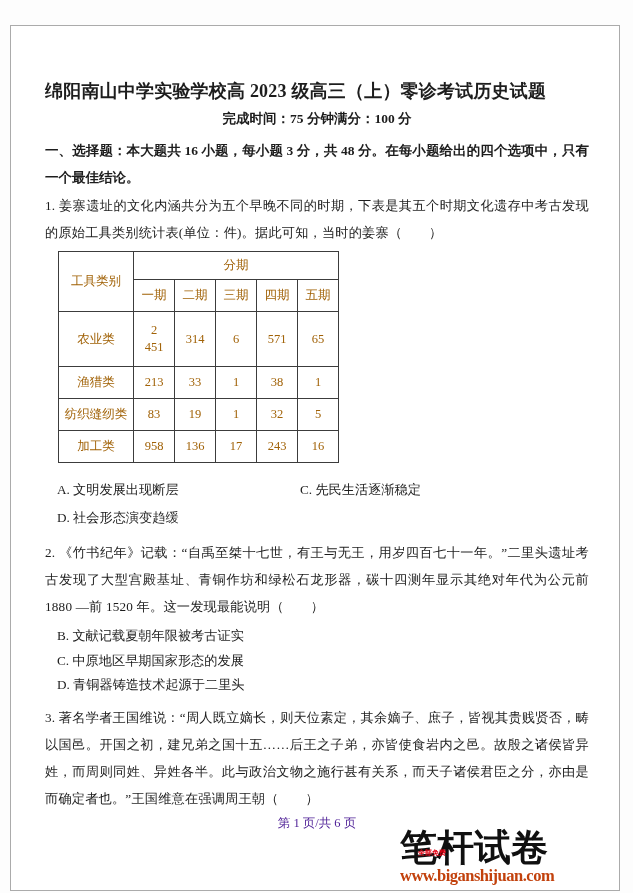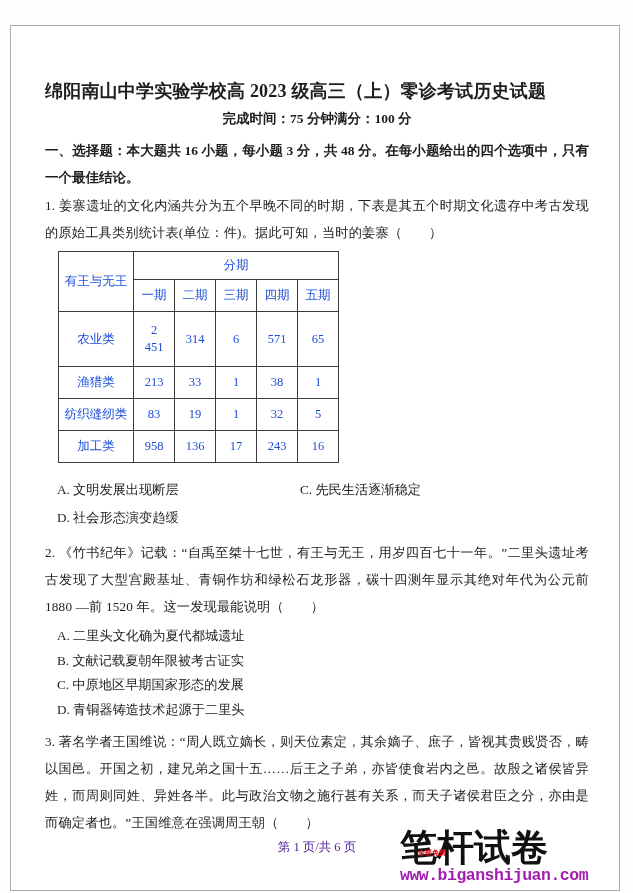--- a/index.html
+++ b/index.html
@@ -17,21 +17,21 @@
   .title { margin:0; text-align:left; font-size:18px; font-weight:bold; line-height:26px; letter-spacing:0.2px; }
   .subtitle { margin-top:6px; text-align:center; font-size:13.5px; font-weight:bold; }
   .section-head { margin-top:9px; font-size:13.5px; font-weight:bold; line-height:27px; text-align:justify; }
   .stem { margin:1px 0 0 0; font-size:13.2px; line-height:27px; text-align:justify; letter-spacing:0.2px; }
   .q2gap { margin-top:8px; }
   .q3gap { margin-top:6px; }
 
   table.stats { margin:5px 0 0 13px; border-collapse:collapse; }
   table.stats td {
     border:1px solid #3c3c3c; text-align:center; vertical-align:middle;
-    font-size:12.5px; padding:0 2px; color:#1d4ed8;
+    font-size:12.5px; padding:0 2px; color:#a16207;
   }
   .c0 { width:70px; }
   .cv { width:36px; }
   .rh1 td { height:27px; }
   .rh2 td { height:31px; }
   .rfarm td { height:54px; }
   .rdata td { height:31px; }
   .val { white-space:pre-line; line-height:17px; }
 
   .opts-2col {
@@ -47,40 +47,40 @@
   .wm-free {
     position:absolute; left:18px; bottom:27px;
     color:#e60012; font-size:7px; font-weight:bold; letter-spacing:0;
     font-family:"Liberation Sans",sans-serif;
   }
   .wm-brand {
     font-size:37px; font-weight:bold; line-height:36px; color:#101010;
     font-family:"Liberation Serif","DejaVu Serif",serif;
   }
   .wm-url {
-    font-size:16.5px; font-weight:bold; color:#a21caf; letter-spacing:-0.5px;
-    font-family:Liberation Mono, monospace; line-height:19px;
+    font-size:16.5px; font-weight:bold; color:#c2410c; letter-spacing:-0.5px;
+    font-family:Liberation Serif, serif; line-height:19px;
   }
 </style>
 </head>
 <body>
 
 <div class="sheet">
   <div class="content">
 
     <h1 class="title">绵阳南山中学实验学校高 2023 级高三（上）零诊考试历史试题</h1>
     <div class="subtitle">完成时间：75 分钟满分：100 分</div>
     <div class="section-head">一、选择题：本大题共 16 小题，每小题 3 分，共 48 分。在每小题给出的四个选项中，只有一个最佳结论。</div>
 
     <p class="stem">1. 姜寨遗址的文化内涵共分为五个早晚不同的时期，下表是其五个时期文化遗存中考古发现的原始工具类别统计表(单位：件)。据此可知，当时的姜寨（　　）</p>
 
     <table class="stats">
       <tbody>
           <tr class="rh1">
-        <td class="c0" rowspan="2">有王与无王</td>
+        <td class="c0" rowspan="2">工具类别</td>
         <td colspan="5">分期</td>
       </tr>
       <tr class="rh2">
         <td class="cv">一期</td>
         <td class="cv">二期</td>
         <td class="cv">三期</td>
         <td class="cv">四期</td>
         <td class="cv">五期</td>
       </tr>
       <tr class="rfarm">
@@ -120,21 +120,20 @@
       </table>
 
     <div class="opts-2col">
       <span>A. 文明发展出现断层</span>
       <span>C. 先民生活逐渐稳定</span>
       <span>D. 社会形态演变趋缓</span>
     </div>
 
     <p class="stem q2gap">2. 《竹书纪年》记载：“自禹至桀十七世，有王与无王，用岁四百七十一年。”二里头遗址考古发现了大型宫殿基址、青铜作坊和绿松石龙形器，碳十四测年显示其绝对年代为公元前 1880 —前 1520 年。这一发现最能说明（　　）</p>
     <div class="opt-list">
-      <div>A. 二里头文化确为夏代都城遗址</div>
       <div>B. 文献记载夏朝年限被考古证实</div>
       <div>C. 中原地区早期国家形态的发展</div>
       <div>D. 青铜器铸造技术起源于二里头</div>
     </div>
 
     <p class="stem q3gap">3. 著名学者王国维说：“周人既立嫡长，则天位素定，其余嫡子、庶子，皆视其贵贱贤否，畴以国邑。开国之初，建兄弟之国十五……后王之子弟，亦皆使食岩内之邑。故殷之诸侯皆异姓，而周则同姓、异姓各半。此与政治文物之施行甚有关系，而天子诸侯君臣之分，亦由是而确定者也。”王国维意在强调周王朝（　　）</p>
 
     <div class="footer">第 1 页/共 6 页</div>
   </div>
 </div>

